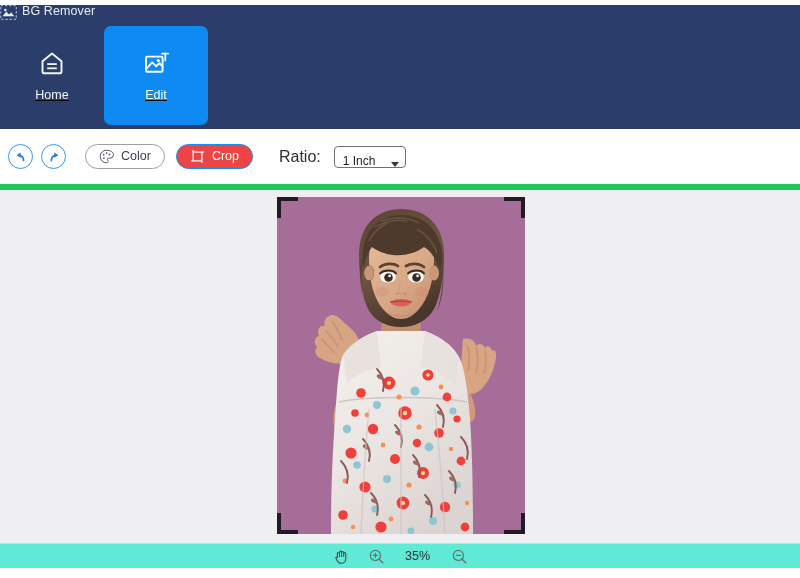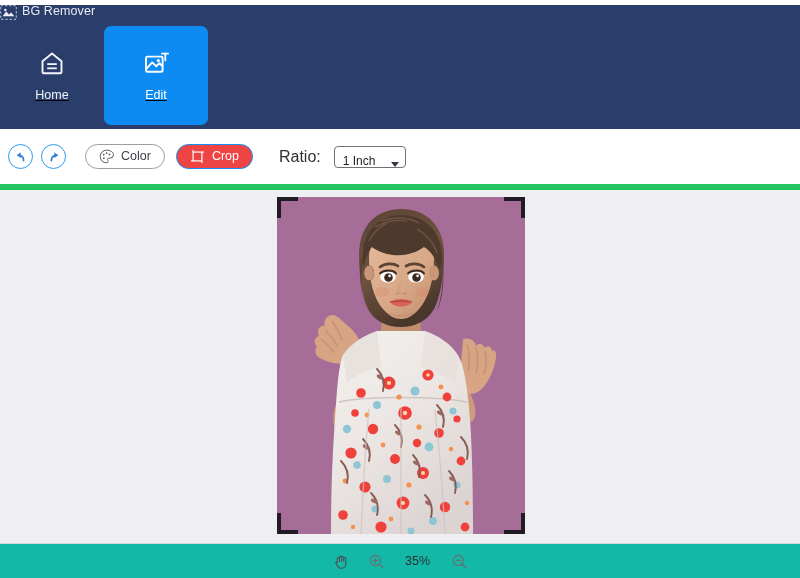--- a/index.html
+++ b/index.html
@@ -203,22 +203,22 @@
   }
   .corner.tl { left: 0px; top: 0px; border-left: 4px solid #221a24; border-top: 4px solid #221a24; }
   .corner.tr { right: 0px; top: 0px; border-right: 4px solid #221a24; border-top: 4px solid #221a24; }
   .corner.bl { left: 0px; bottom: 0px; border-left: 4px solid #221a24; border-bottom: 4px solid #221a24; }
   .corner.br { right: 0px; bottom: 0px; border-right: 4px solid #221a24; border-bottom: 4px solid #221a24; }
 
   
   .bottombar {
     position: absolute;
     left: 0; top: 543px;
-    width: 800px; height: 35px;
-    background: #14b8a6;
+    width: 800px; height: 25px;
+    background: #5eead4;
     border-top: 1px solid #d6d6da;
     display: flex;
     align-items: center;
     justify-content: center;
     box-sizing: border-box;
   }
   .zoom-cluster {
     display: flex;
     align-items: center;
     gap: 18px;

